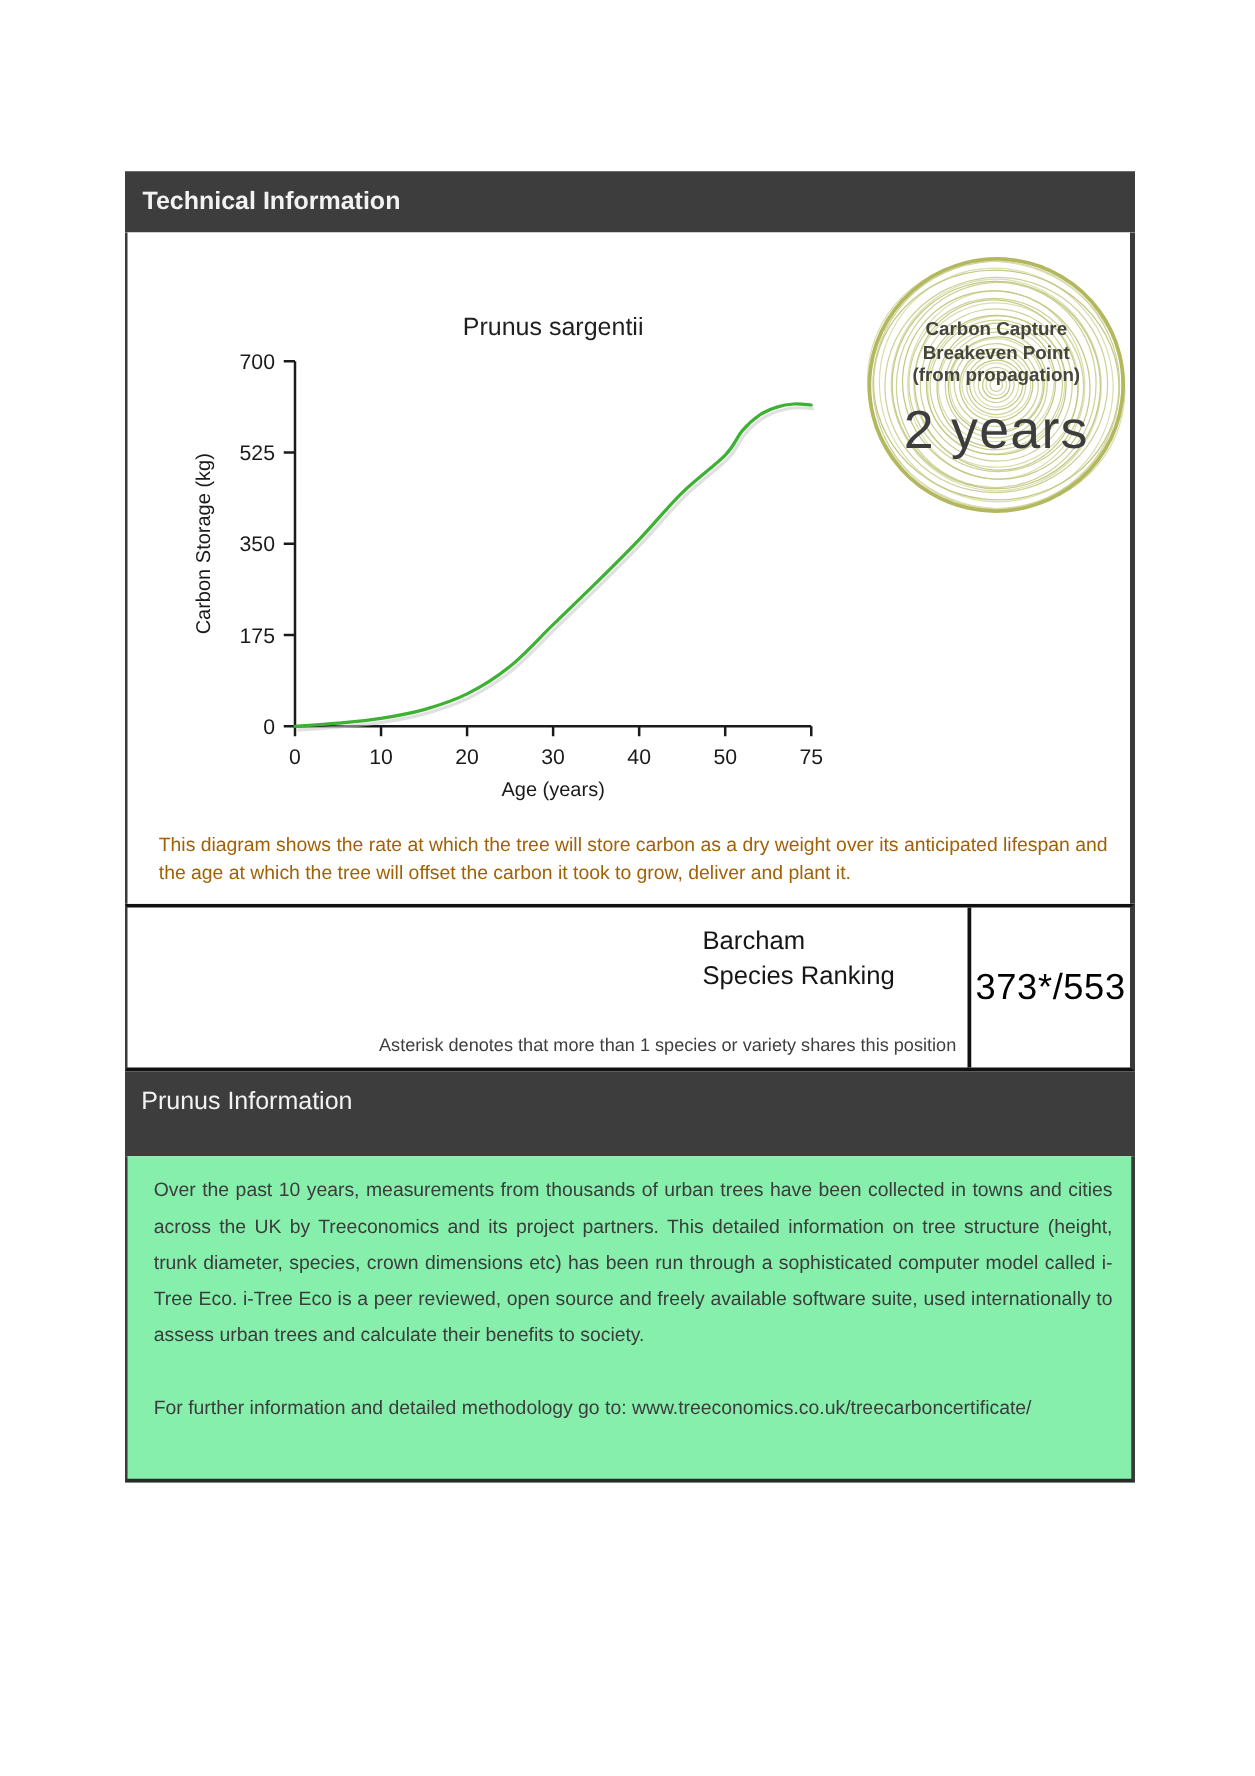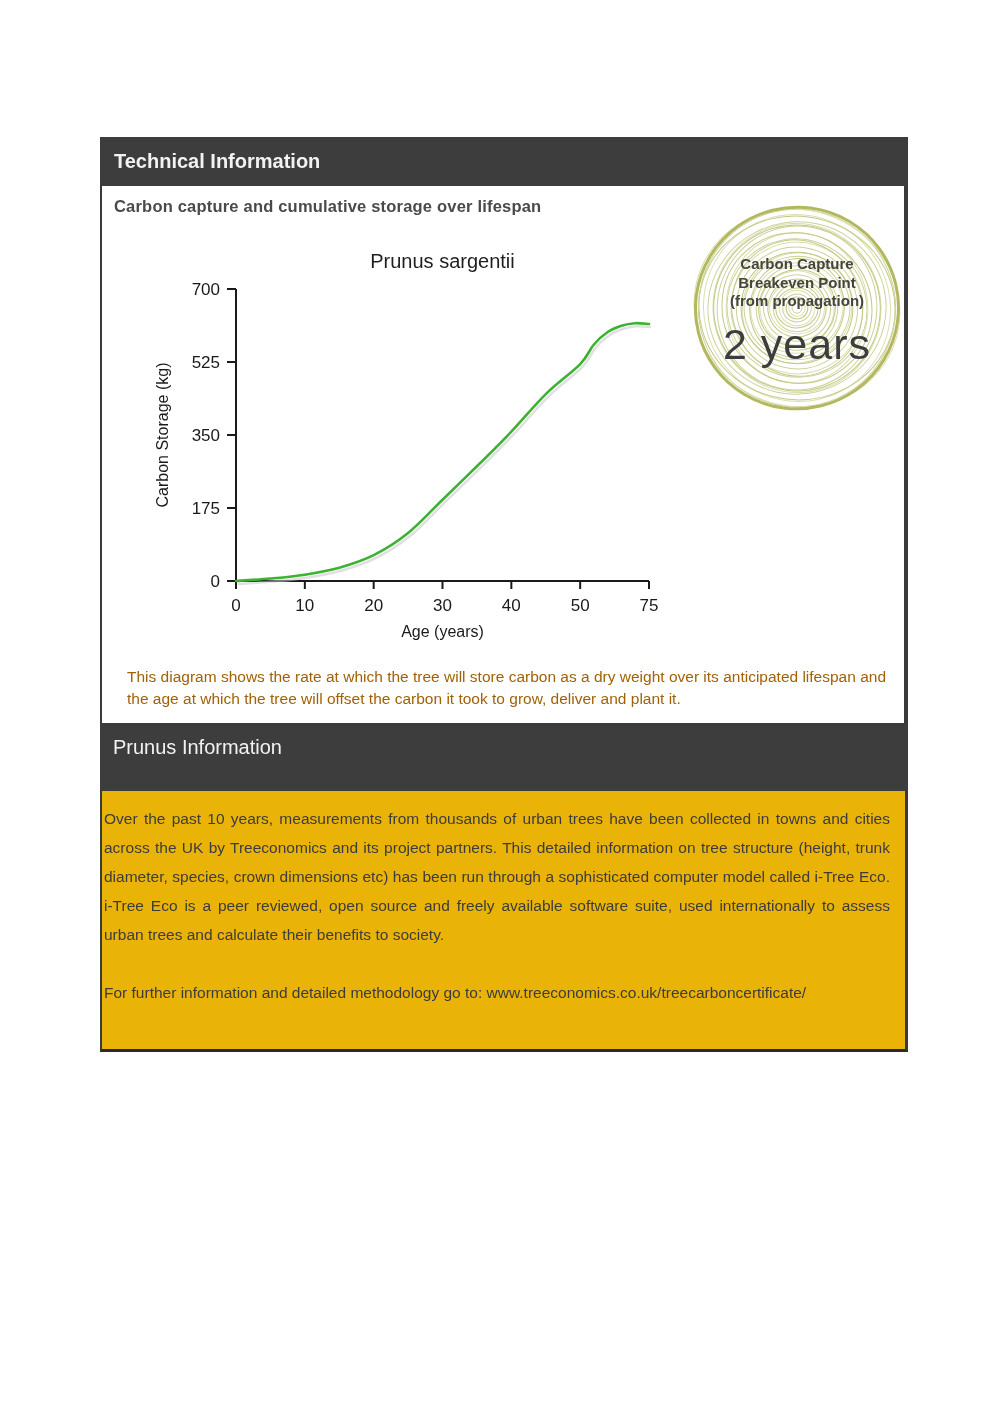--- a/index.html
+++ b/index.html
@@ -40,40 +40,39 @@
   }
   .ranking-left{position:relative;flex:1;}
   .ranking-title{position:absolute;left:460px;top:13px;font-size:20.5px;line-height:28px;color:#161616;}
   .ranking-note{position:absolute;right:9px;bottom:9px;font-size:14.5px;color:#3f3f3f;}
   .ranking-right{
     width:130px;box-sizing:border-box;border-left:3px solid #111;
     display:flex;align-items:center;justify-content:center;
     font-size:29px;color:#000;letter-spacing:.5px;
   }
   .further-body{
-    box-sizing:border-box;background:#eab308;
+    box-sizing:border-box;background:#86efac;
     border-left:2px solid #3a3a3a;border-right:3px solid #3a3a3a;border-bottom:3px solid #2a2a2a;
-    padding:13px 15px 42px 2px;
+    padding:13px 15px 42px 21px;
   }
   .further-paragraph{
     margin:0;font-size:15.5px;line-height:29px;color:#3c3c3c;text-align:justify;
   }
   .further-link{margin:29px 0 0 0;font-size:15.5px;line-height:29px;color:#3c3c3c;}
 </style>
 </head>
 <body>
 
 <div class="sheet">
 
   <div class="bar bar-technical">
     <span>Technical Information</span>
   </div>
 
   <div class="chart-section">
-    <div class="section-heading">Carbon capture and cumulative storage over lifespan</div>
 
     <div class="chart-svg-holder">
       <svg width="540" height="405" viewBox="0 0 540 405" xmlns="http://www.w3.org/2000/svg">
           <text x="288.5" y="27" text-anchor="middle" font-size="20" fill="#1f1f1f">Prunus sargentii</text>
           <path d="M82 48 L82 340 L495 340" fill="none" stroke="#1a1a1a" stroke-width="2"></path>
           <line x1="73" y1="340" x2="82" y2="340" stroke="#1a1a1a" stroke-width="2"></line>
           <text x="66" y="346" text-anchor="end" font-size="17" fill="#1a1a1a">0</text>
           <line x1="73" y1="267" x2="82" y2="267" stroke="#1a1a1a" stroke-width="2"></line>
           <text x="66" y="273" text-anchor="end" font-size="17" fill="#1a1a1a">175</text>
           <line x1="73" y1="194" x2="82" y2="194" stroke="#1a1a1a" stroke-width="2"></line>
@@ -143,20 +142,30 @@
         <div class="badge-line">Carbon Capture</div>
         <div class="badge-line">Breakeven Point</div>
         <div class="badge-line">(from propagation)</div>
         <div class="badge-value">2 years</div>
       </div>
     </div>
 
     <div class="chart-caption">This diagram shows the rate at which the tree will store carbon as a dry weight over its anticipated lifespan and the age at which the tree will offset the carbon it took to grow, deliver and plant it.</div>
   </div>
 
+  <div class="ranking">
+    <div class="ranking-left">
+      <div class="ranking-title">
+        <div>Barcham</div>
+        <div>Species Ranking</div>
+      </div>
+      <div class="ranking-note">Asterisk denotes that more than 1 species or variety shares this position</div>
+    </div>
+    <div class="ranking-right">373*/553</div>
+  </div>
 
   <div class="bar bar-further">
     <span>Prunus Information</span>
   </div>
 
   <div class="further-body">
     <p class="further-paragraph">Over the past 10 years, measurements from thousands of urban trees have been collected in towns and cities across the UK by Treeconomics and its project partners. This detailed information on tree structure (height, trunk diameter, species, crown dimensions etc) has been run through a sophisticated computer model called i-Tree Eco. i-Tree Eco is a peer reviewed, open source and freely available software suite, used internationally to assess urban trees and calculate their benefits to society.</p>
     <p class="further-link">For further information and detailed methodology go to: www.treeconomics.co.uk/treecarboncertificate/</p>
   </div>
 

